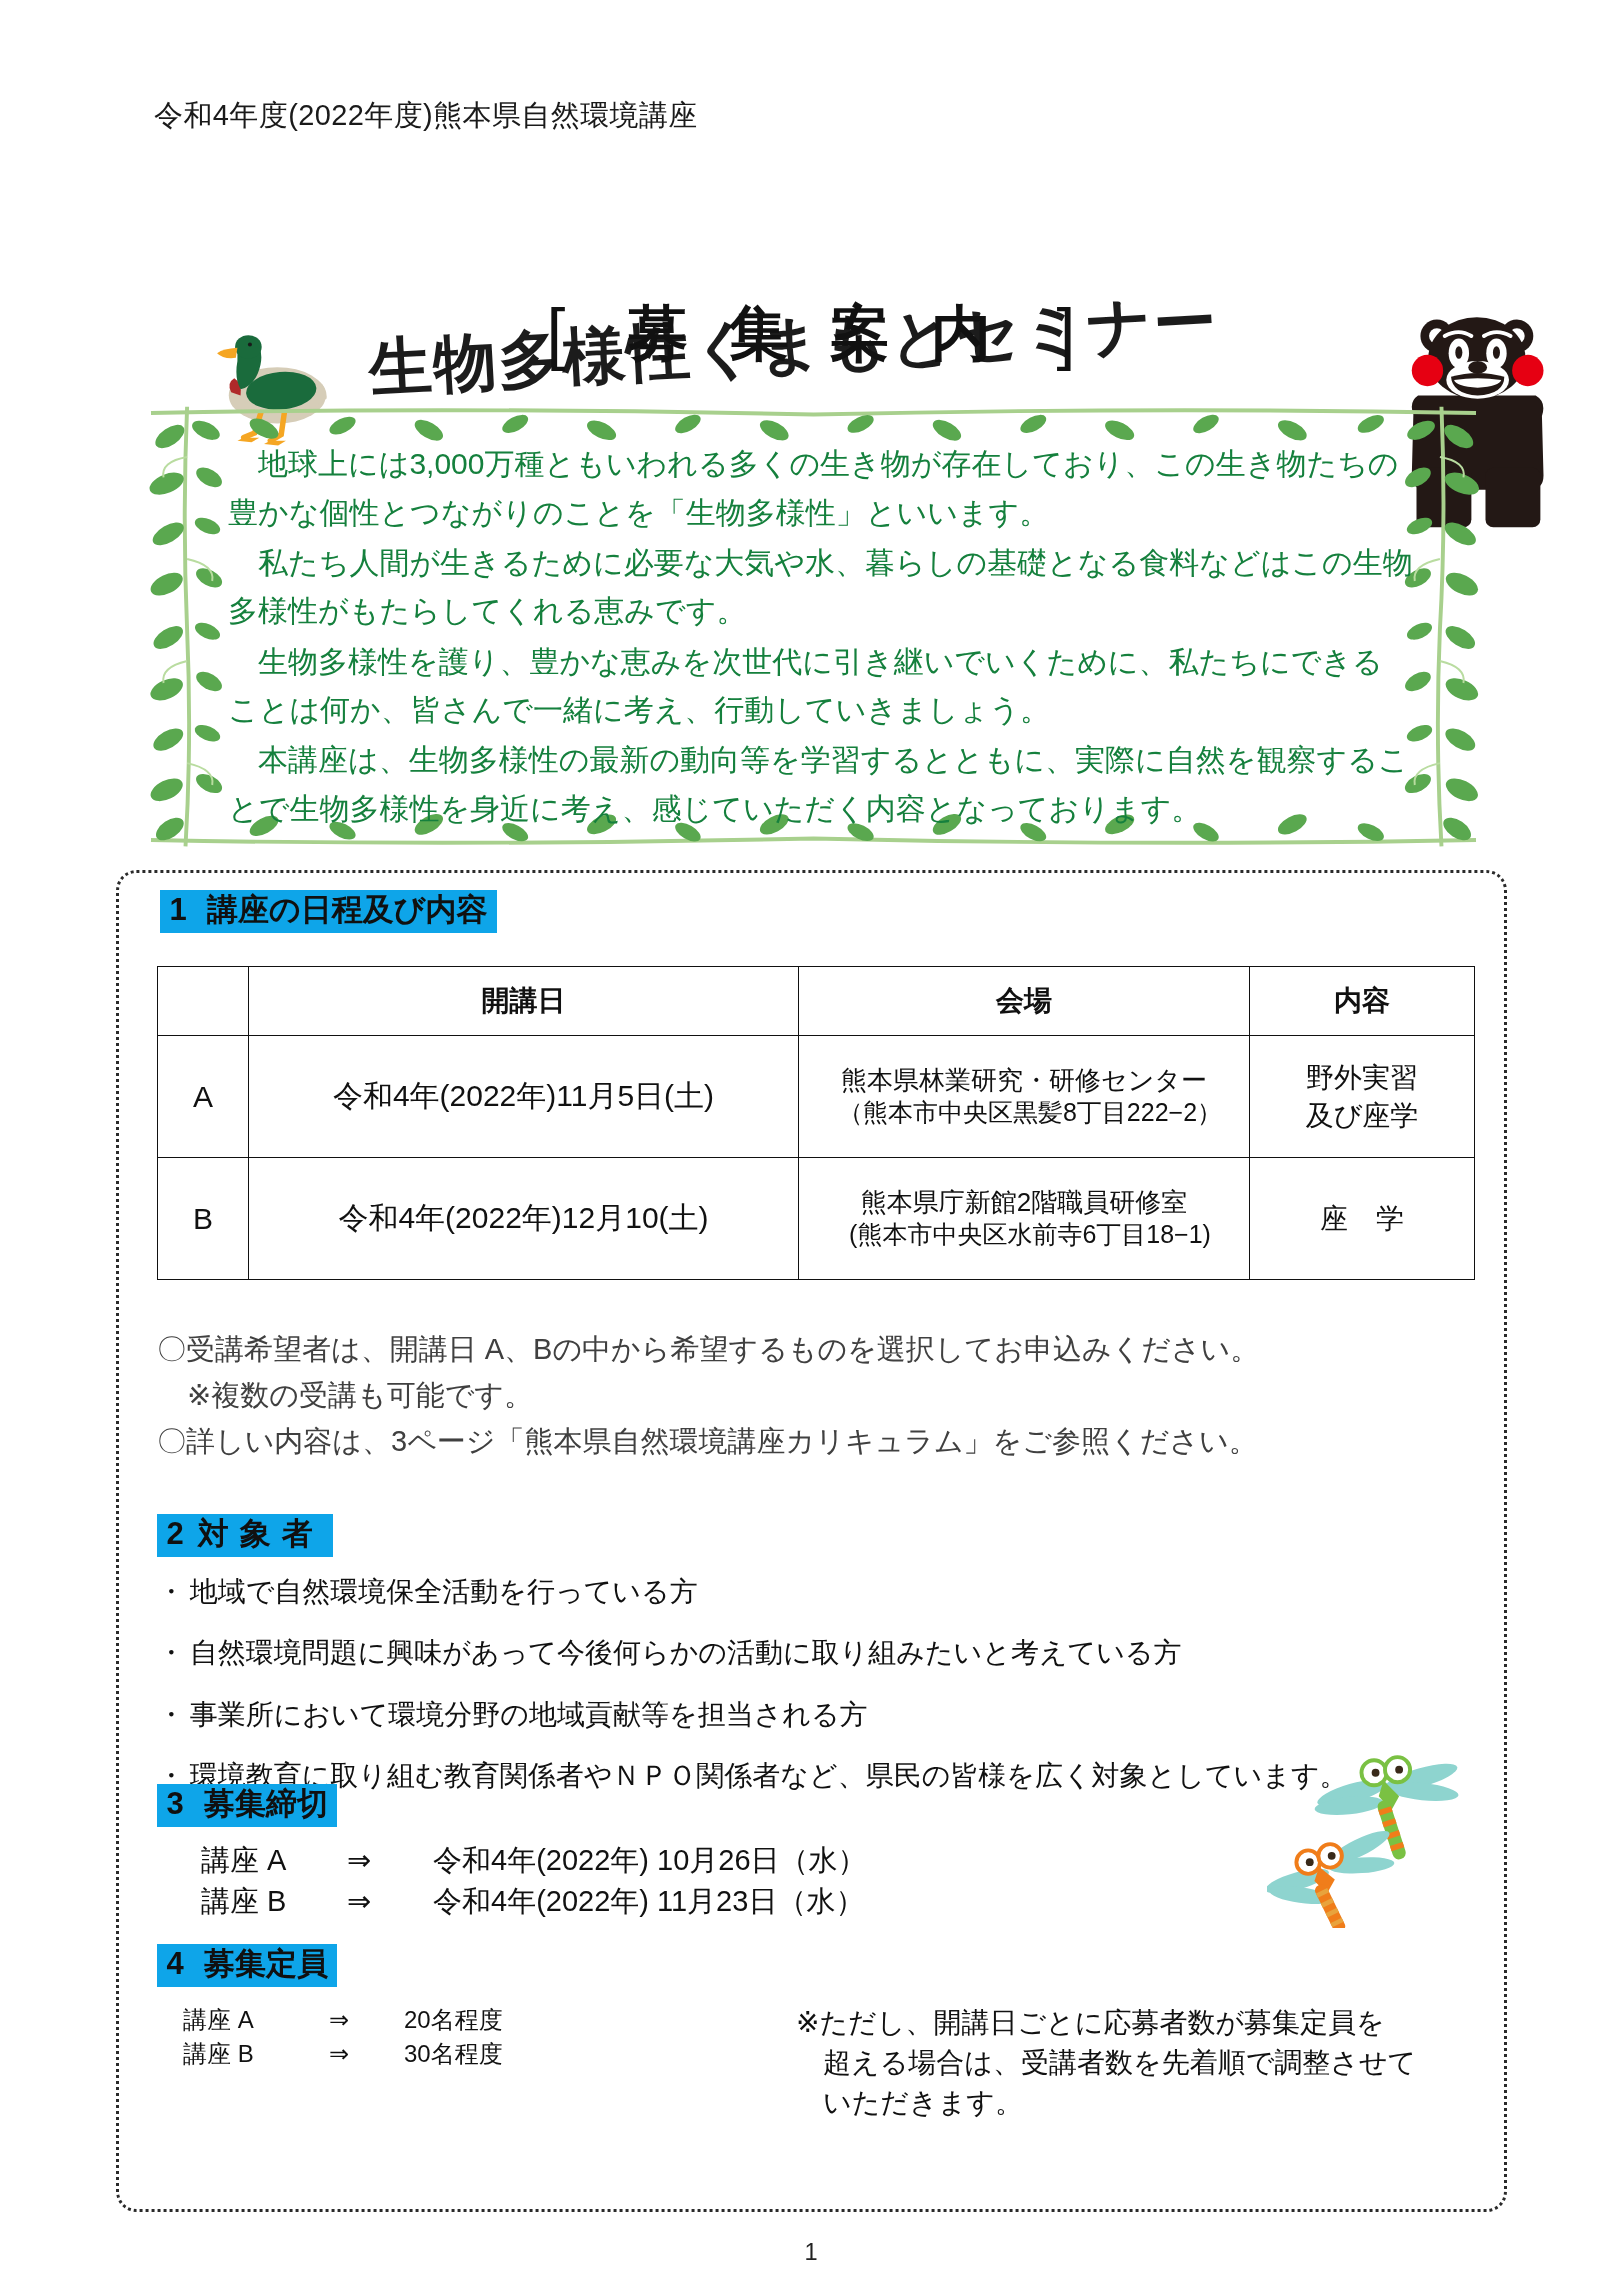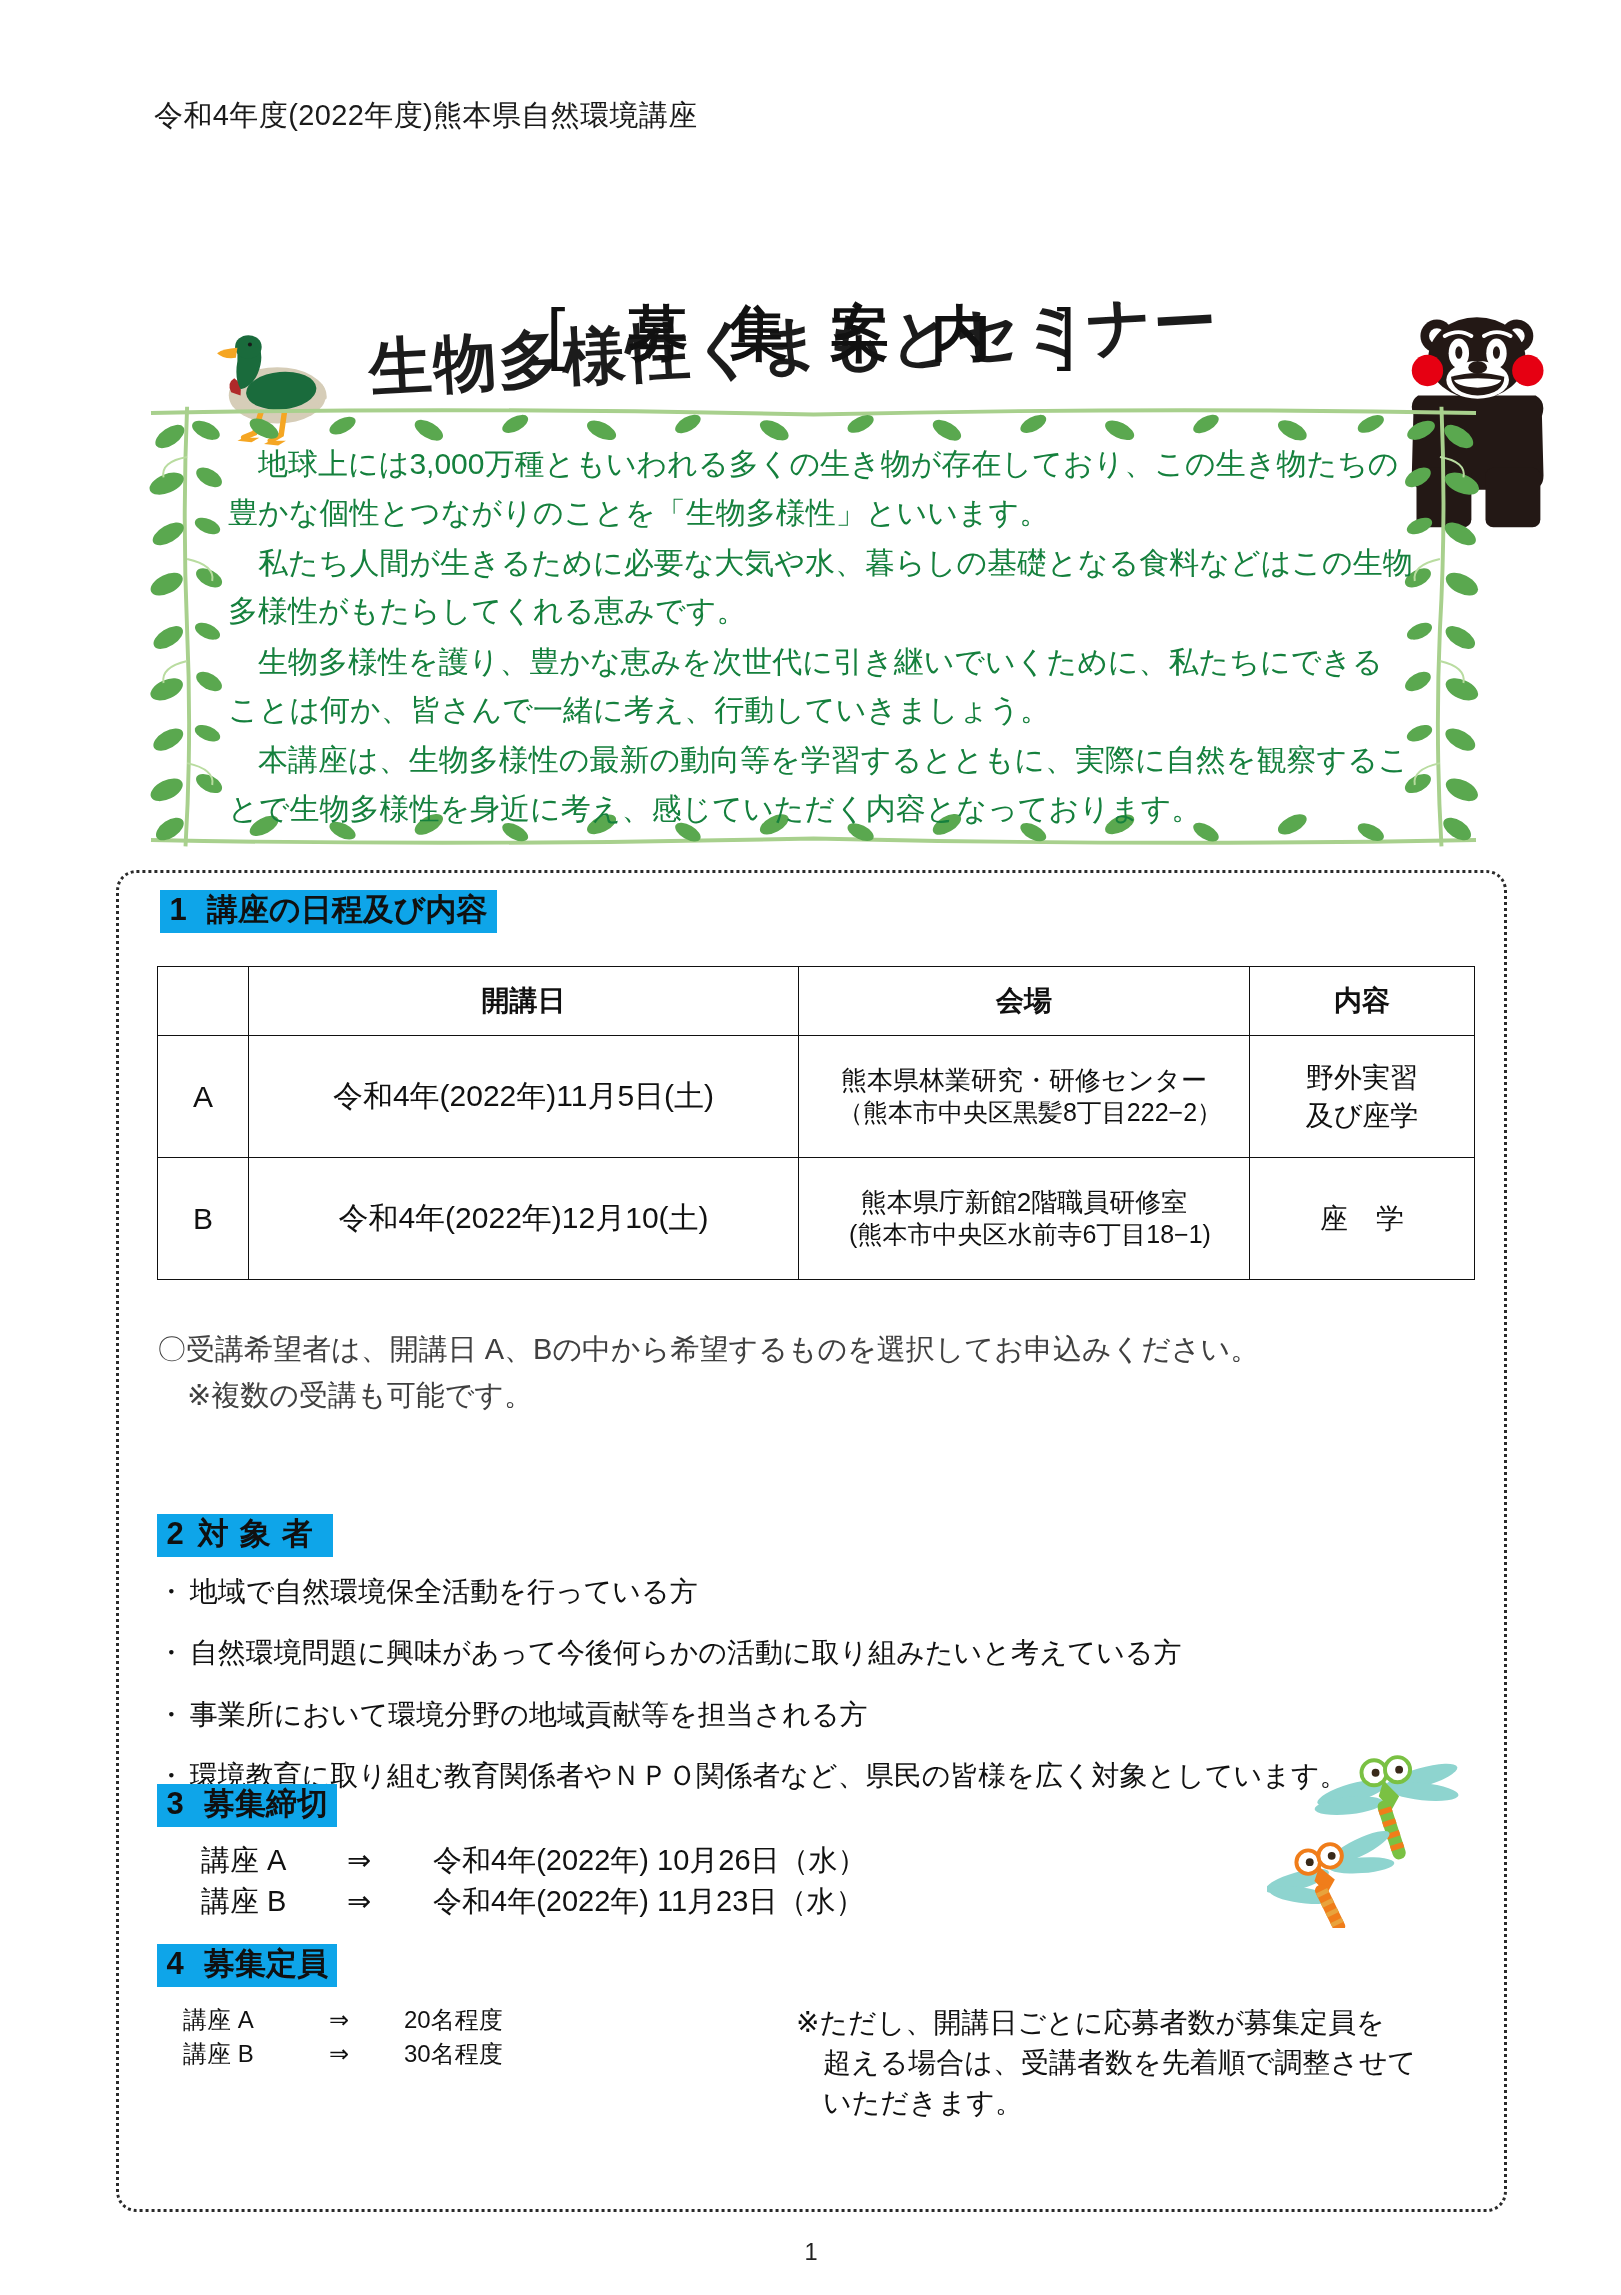--- a/index.html
+++ b/index.html
@@ -464,20 +464,21 @@
         <td>
           <div class="type-txt">座　学</div>
         </td>
       </tr>
     </tbody>
   </table>
 
   <div class="notes">
     <div>〇受講希望者は、開講日 A、Bの中から希望するものを選択してお申込みください。</div>
     <div class="sub">※複数の受講も可能です。</div>
+    <div>〇詳しい内容は、3ページ「熊本県自然環境講座カリキュラム」をご参照ください。</div>
   </div>
 
   <div class="h2-wrap">
     <span class="sec-head sec2-head">
       <span class="num">2</span><span class="txt">対象者</span>
     </span>
   </div>
 
   <div class="bullets">
     <div class="bl">

